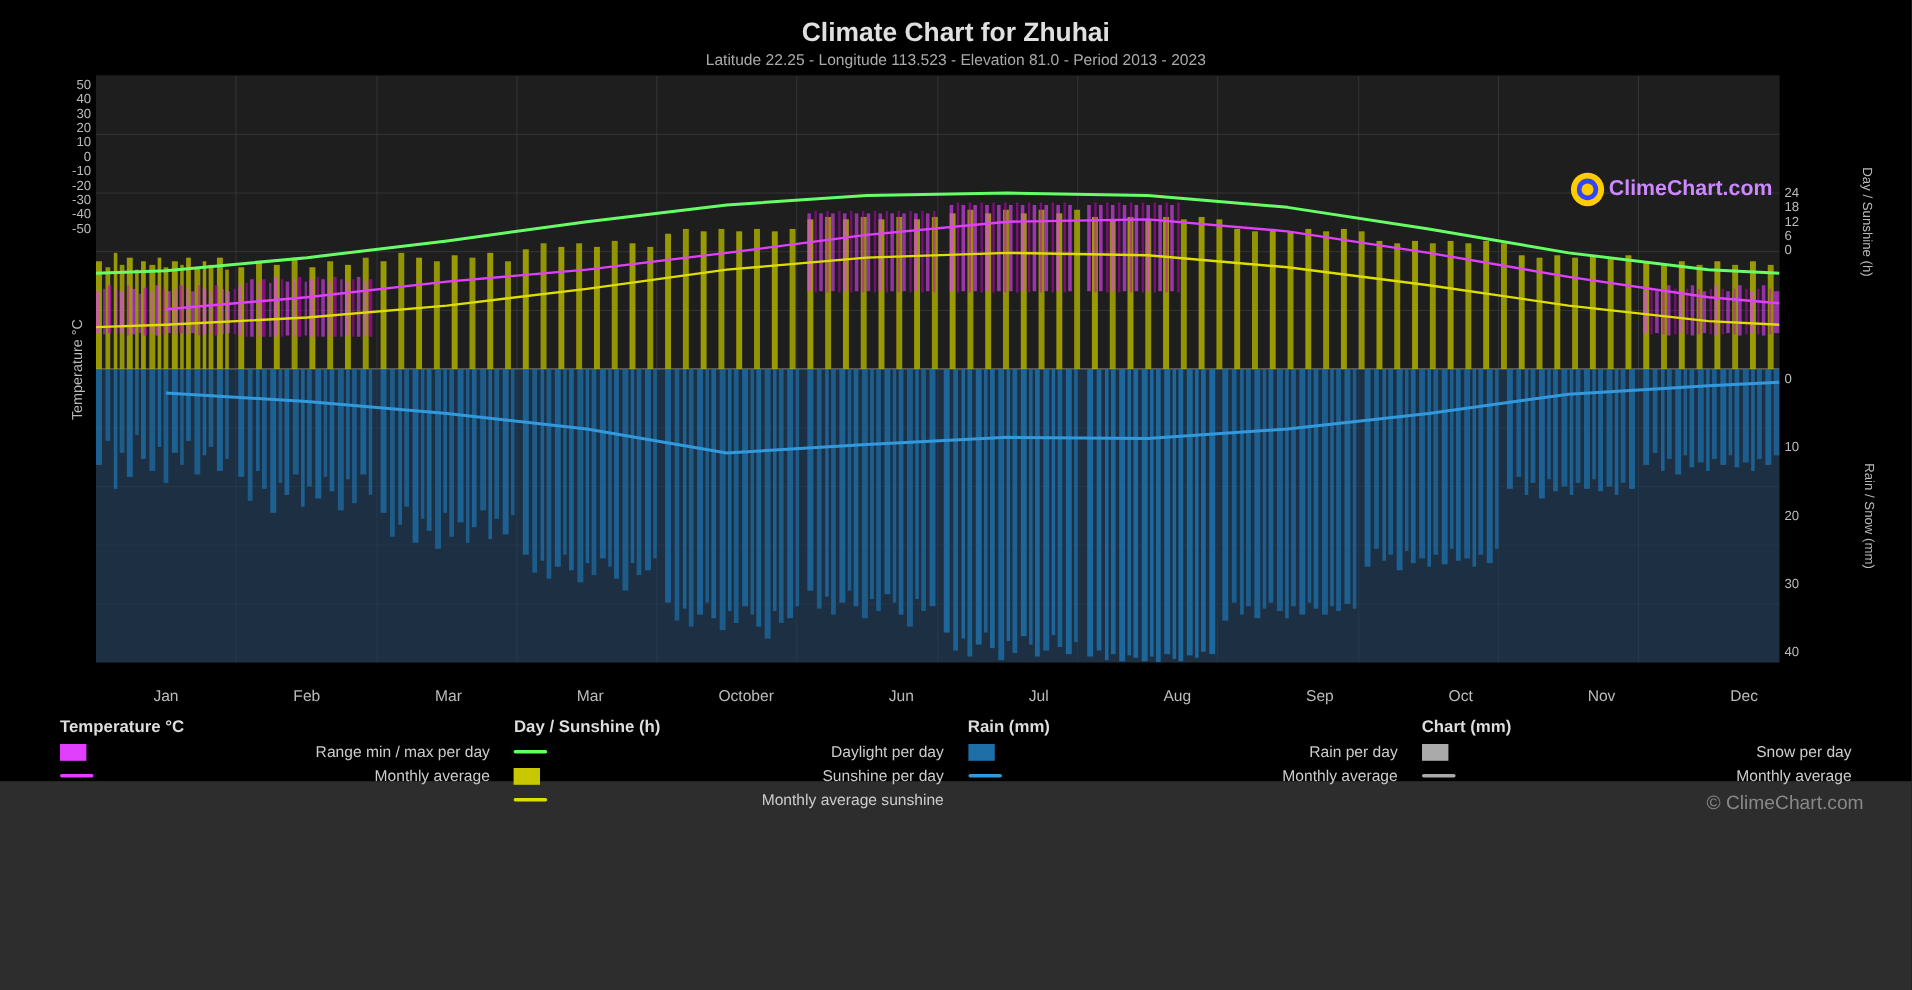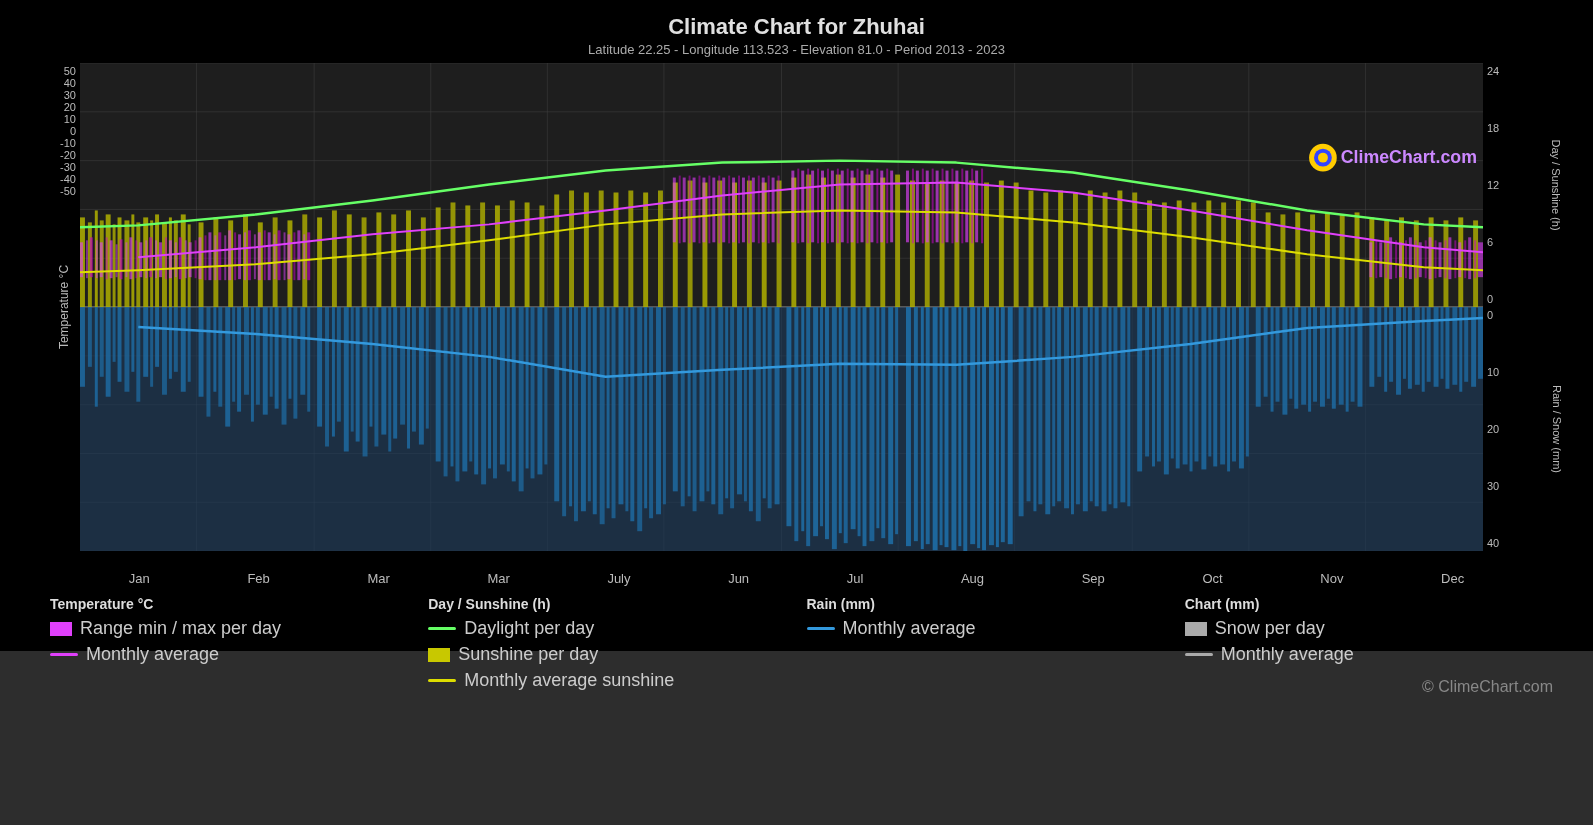--- a/index.html
+++ b/index.html
@@ -62,22 +62,23 @@
       font-size: 14px;
       color: #ddd;
       font-weight: bold;
       margin-bottom: 6px;
     }
     .legend-item {
       display: flex;
       align-items: center;
       gap: 8px;
       margin-bottom: 5px;
-      font-size: 18px;
+      font-size: 13px;
       color: #ccc;
+      justify-content: space-between;
     }
     .legend-swatch {
       width: 22px;
       height: 14px;
       display: inline-block;
       flex-shrink: 0;
     }
     .legend-line {
       width: 28px;
       height: 3px;
@@ -655,21 +656,21 @@
         <circle cx="1258" cy="95" r="14" fill="#ffcc00"></circle>
         <circle cx="1258" cy="95" r="9" fill="#3344ff"></circle>
         <circle cx="1258" cy="95" r="5" fill="#ffcc00"></circle>
         <text x="1276" y="100" fill="#cc88ff" font-size="18" font-weight="bold" font-family="Arial">ClimeChart.com</text>
 
       </svg>
     </div>
 
     <div style="position:relative;width:90px;flex-shrink:0;">
 
-      <div style="position:absolute;left:4px;top:0;height:50%;display:flex;flex-direction:column;justify-content:space-between;align-items:flex-start;font-size:11px;color:#bbb;padding:2px 0;">
+      <div style="position:absolute;left:4px;top:0;height:50%;display:flex;flex-direction:column;justify-content:center;align-items:flex-start;font-size:11px;color:#bbb;padding:2px 0;">
         <span>24</span>
           <span>18</span>
           <span>12</span>
           <span>6</span>
           <span>0</span>
       </div>
 
       <div style="position:absolute;left:4px;top:50%;height:50%;display:flex;flex-direction:column;justify-content:space-between;align-items:flex-start;font-size:11px;color:#bbb;padding:2px 0;">
         <span>0</span>
           <span>10</span>
@@ -682,21 +683,21 @@
       <div style="position:absolute;right:-28px;top:75%;transform:translateY(-50%) rotate(90deg);font-size:11px;color:#bbb;white-space:nowrap;">Rain / Snow (mm)</div>
     </div>
   </div>
 
   <div style="display:flex;width:100%;padding:0 60px 0 60px;">
     <div style="flex:1;display:flex;justify-content:space-around;font-size:13px;color:#bbb;padding-top:20px;">
       <span>Jan</span>
       <span>Feb</span>
       <span>Mar</span>
       <span>Mar</span>
-      <span>July</span>
+      <span>October</span>
       <span>Jun</span>
       <span>Jul</span>
       <span>Aug</span>
       <span>Sep</span>
       <span>Oct</span>
       <span>Nov</span>
       <span>Dec</span>
     </div>
   </div>
 
@@ -726,20 +727,24 @@
       </div>
       <div class="legend-item">
         <span class="legend-line" style="background:#dddd00;"></span>
         <span>Monthly average sunshine</span>
       </div>
     </div>
 
     <div class="legend-section">
       <div class="legend-title">Rain (mm)</div>
       <div class="legend-item">
+        <span class="legend-swatch" style="background:#1e6ea7;"></span>
+        <span>Rain per day</span>
+      </div>
+      <div class="legend-item">
         <span class="legend-line" style="background:#3399dd;"></span>
         <span>Monthly average</span>
       </div>
     </div>
 
     <div class="legend-section">
       <div class="legend-title">Chart (mm)</div>
       <div class="legend-item">
         <span class="legend-swatch" style="background:#aaaaaa;"></span>
         <span>Snow per day</span>

